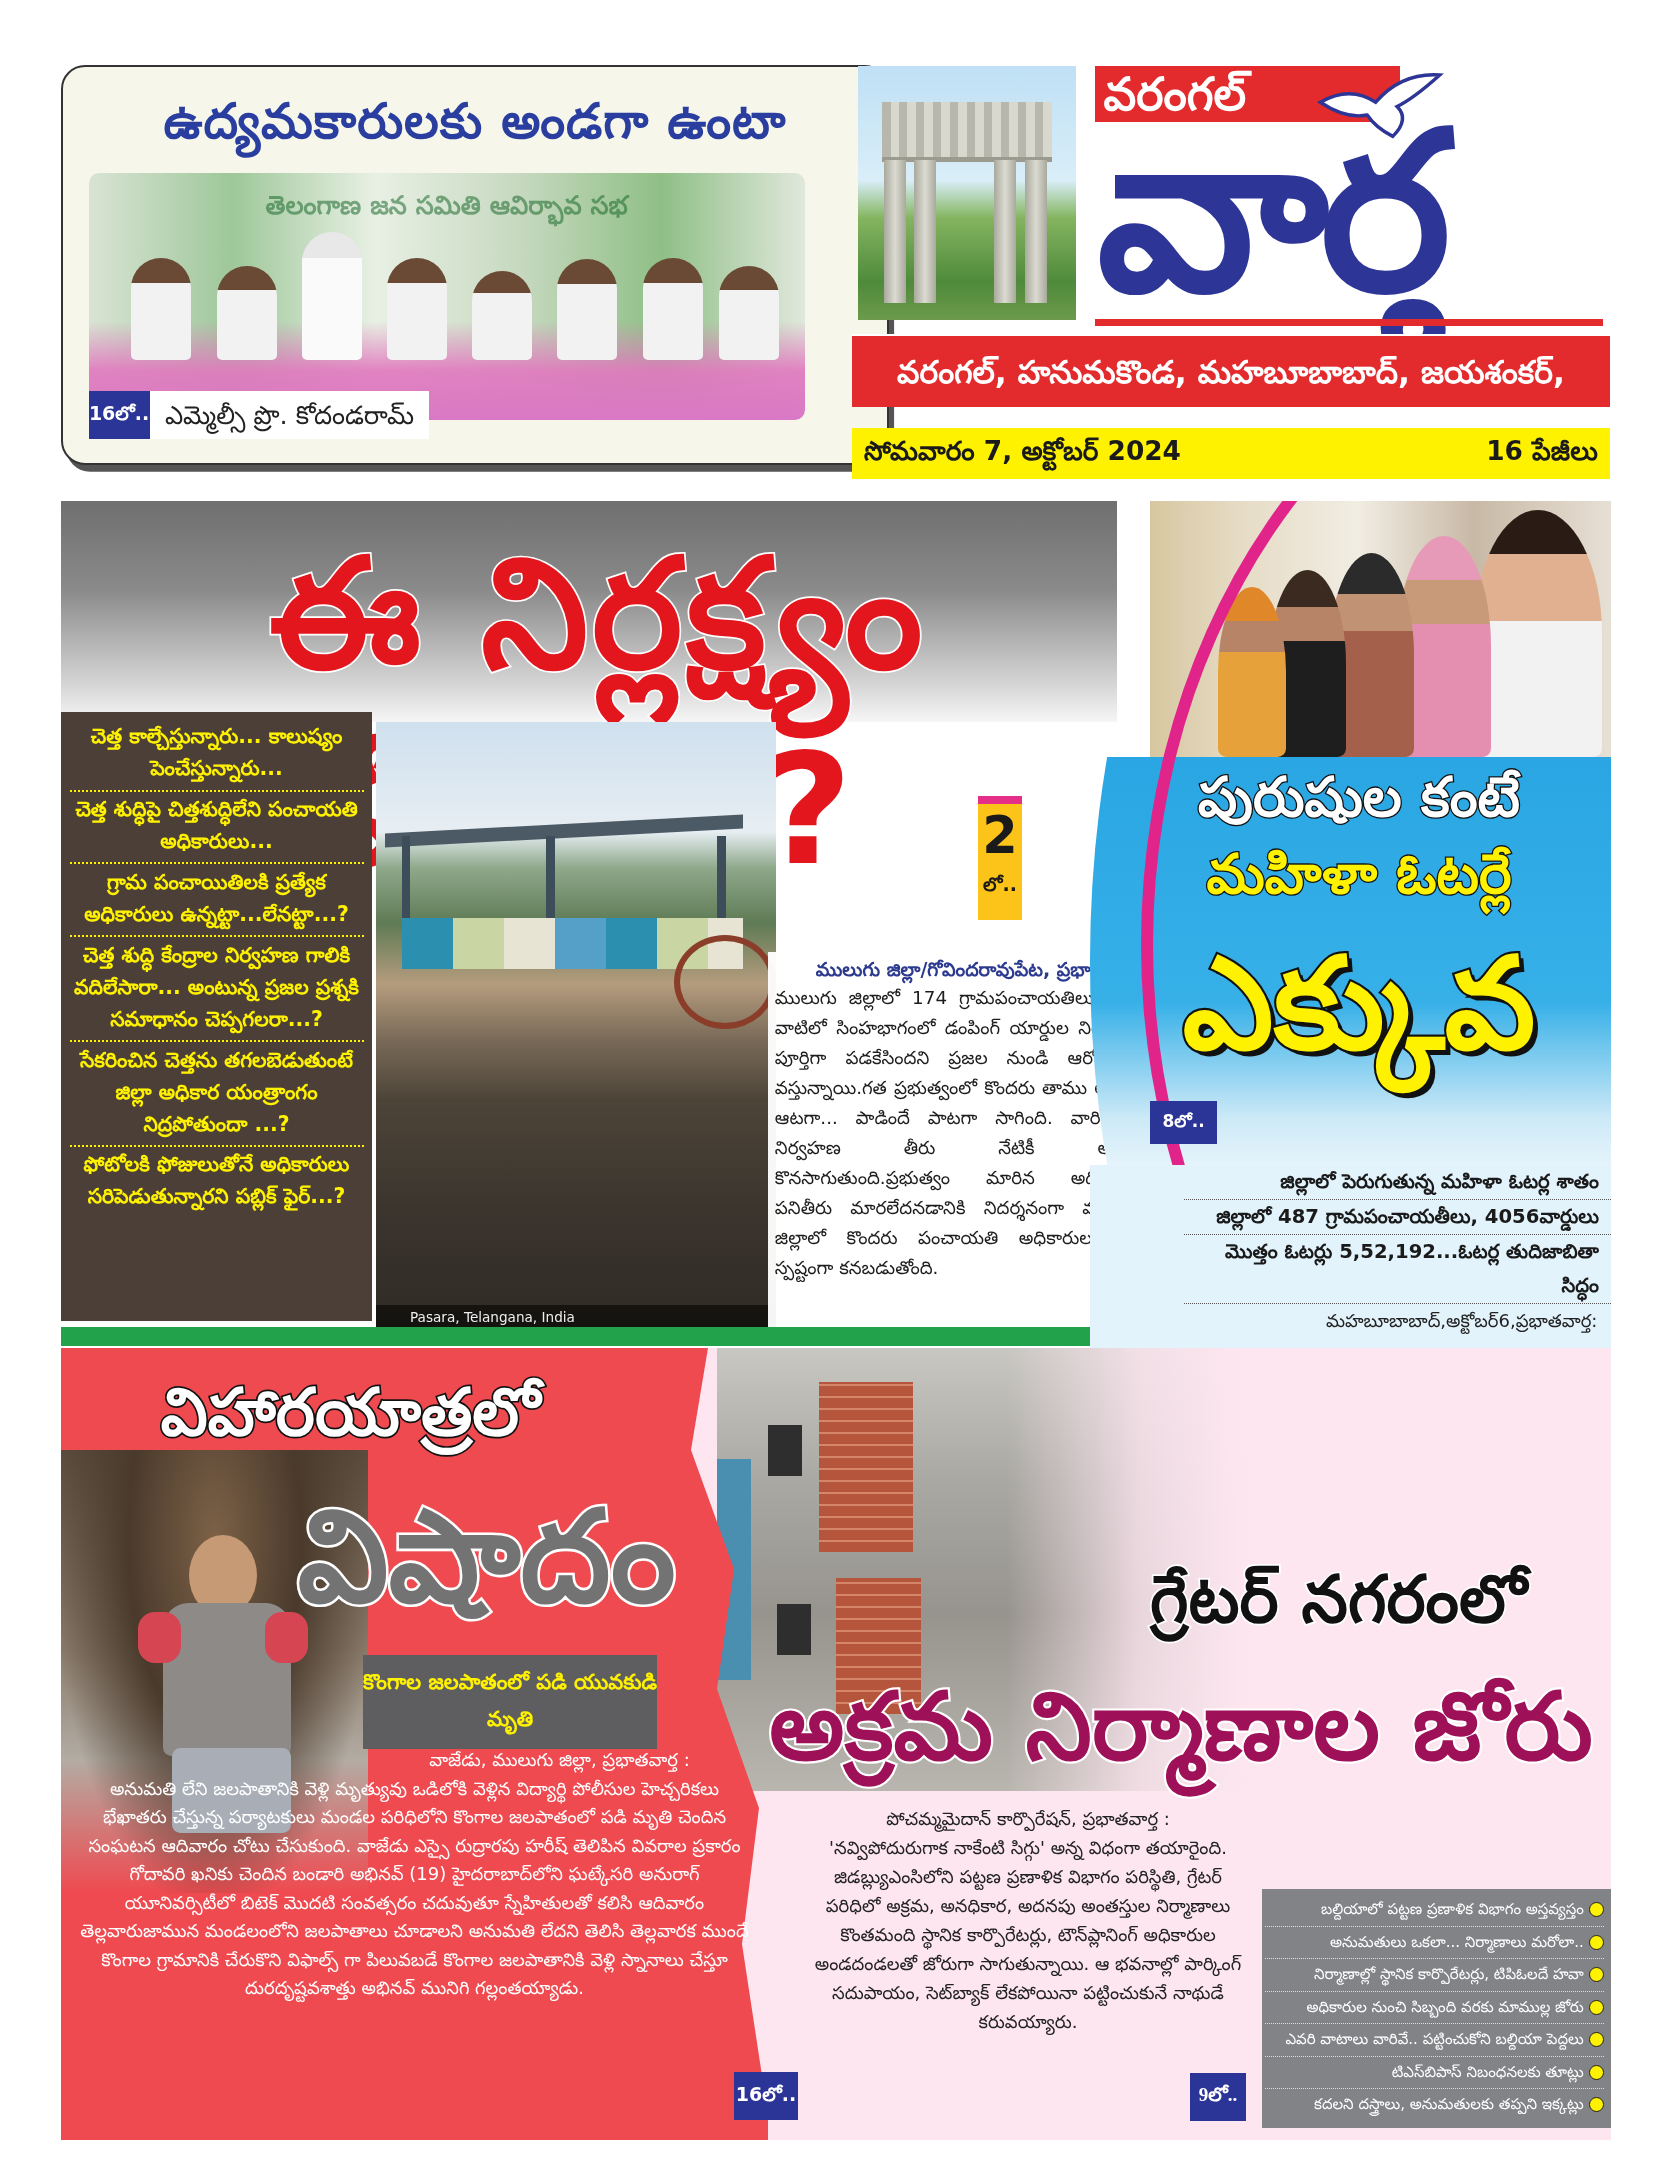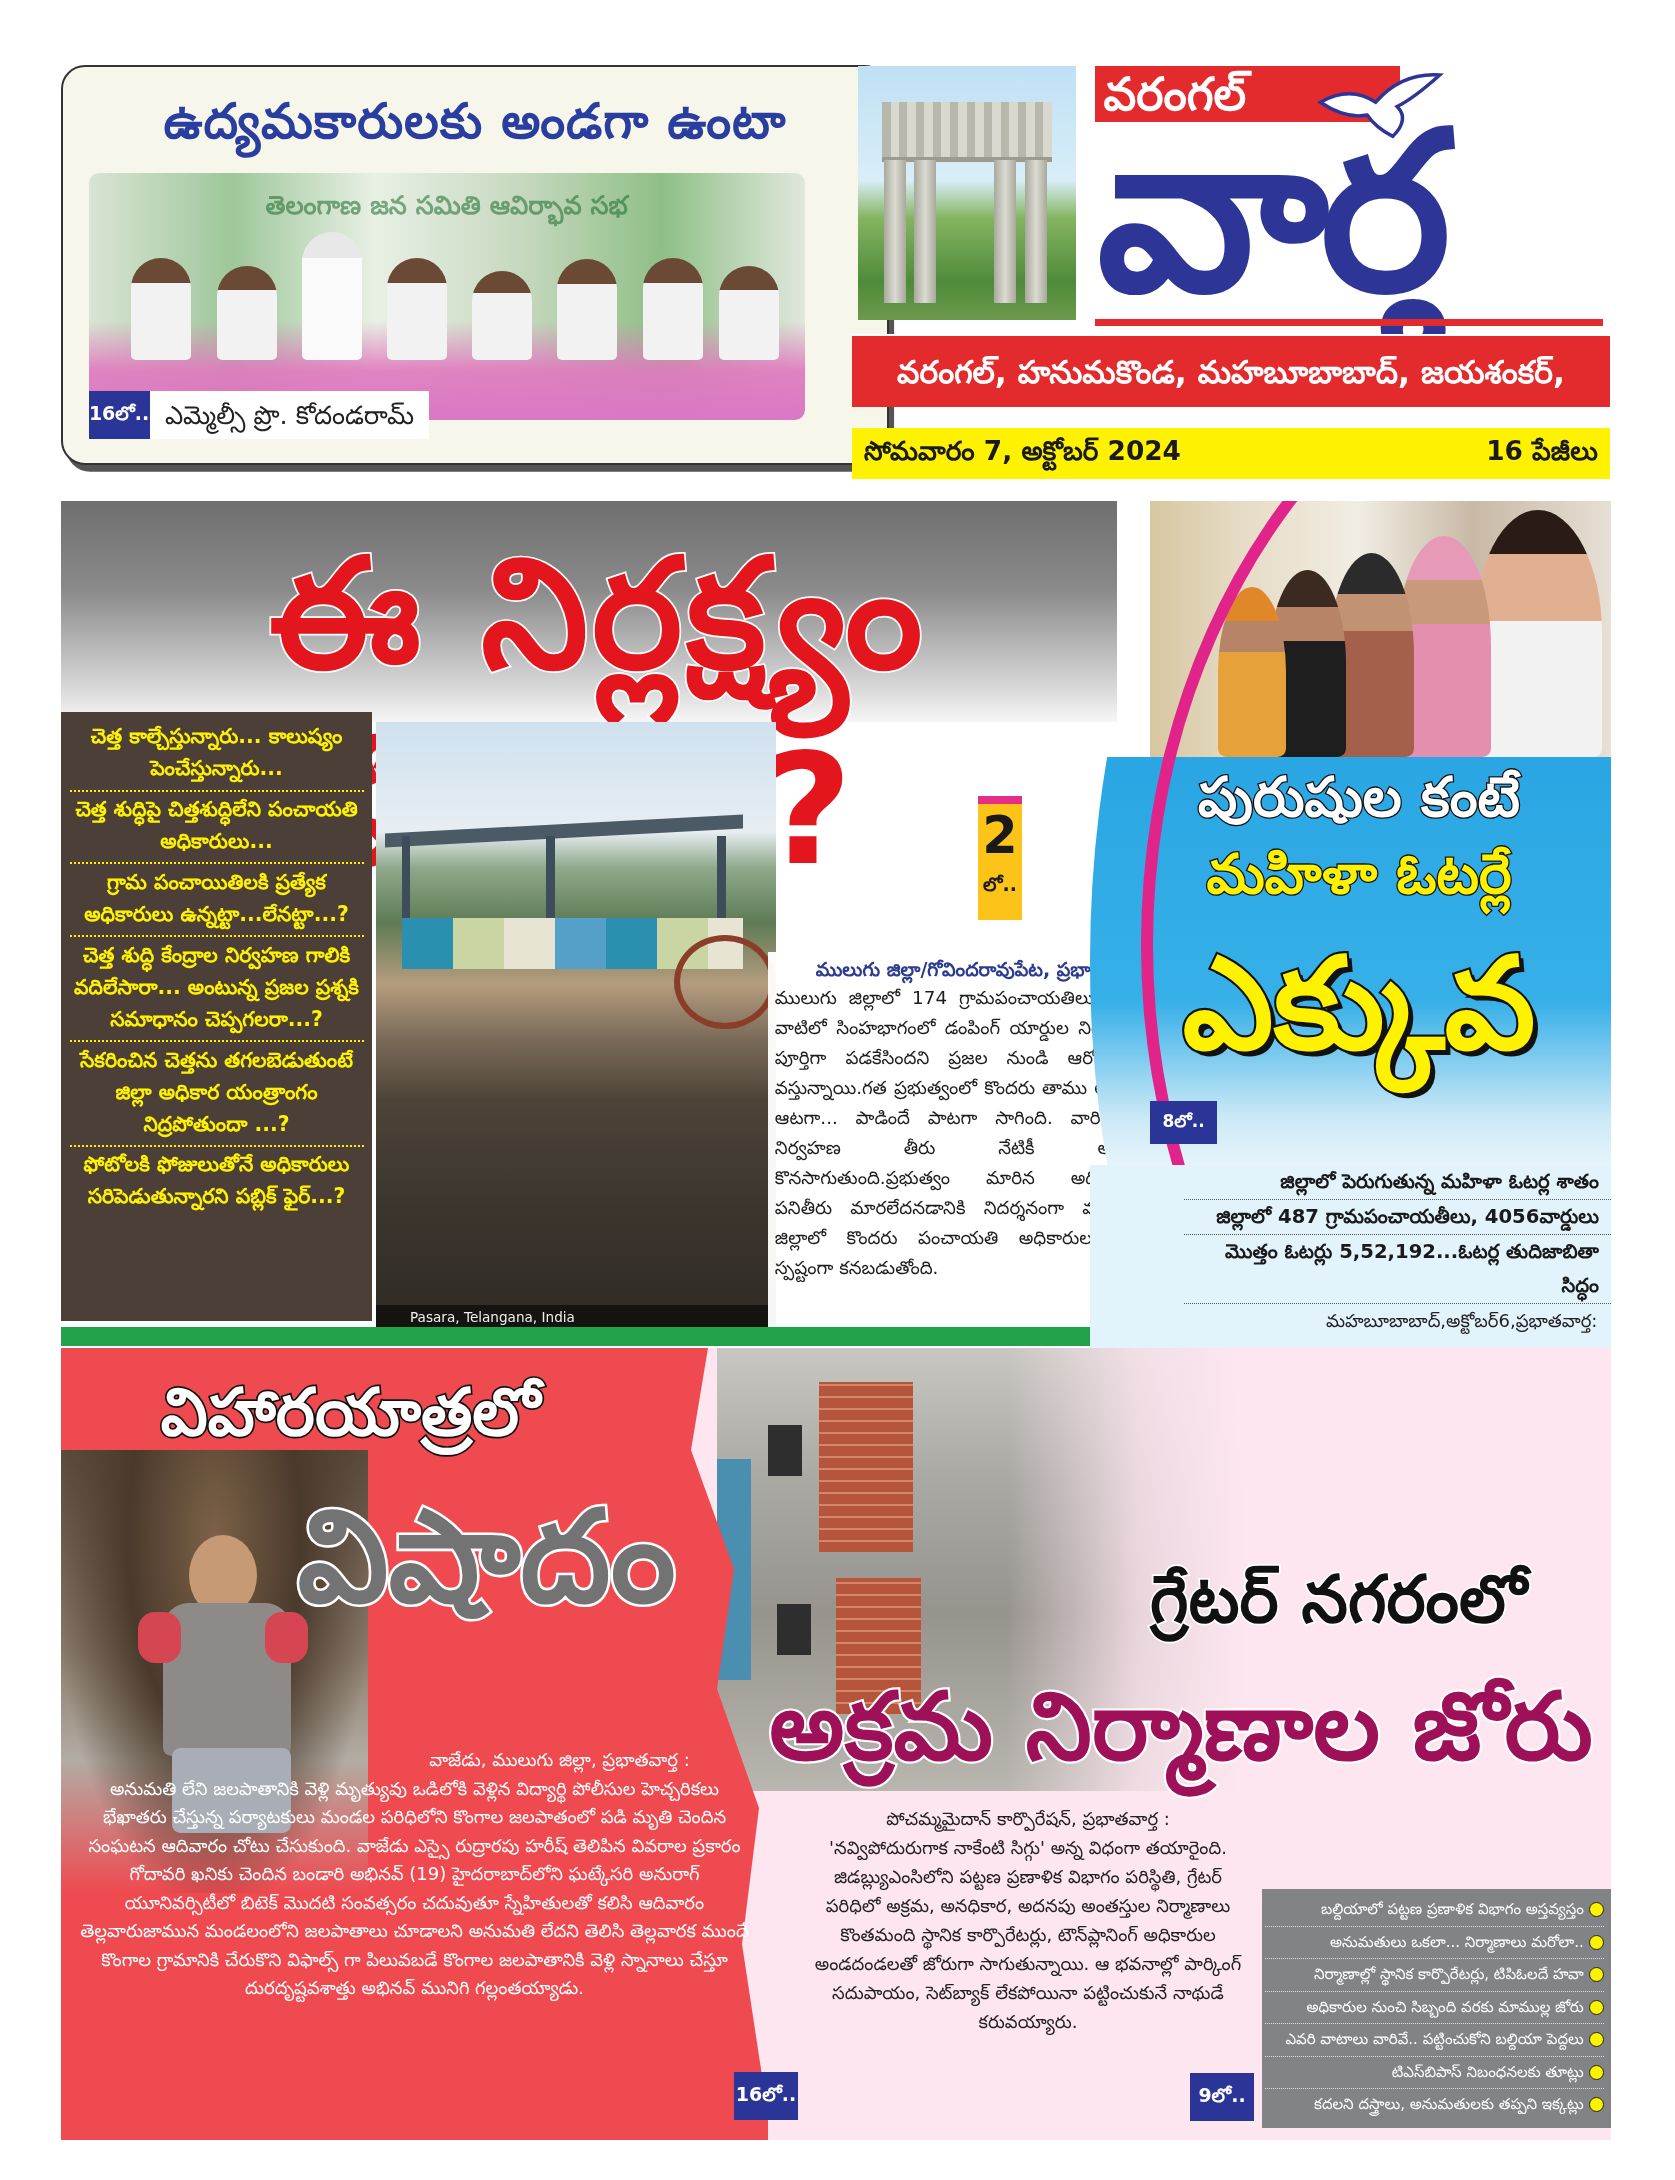--- a/index.html
+++ b/index.html
@@ -200,21 +200,21 @@
   .window { position: absolute; background: #2e2e2e; }
   .balcony { position: absolute; background: #4a8fb0; }
 
   .greater-kicker { position: absolute; left: 1005px; top: 213px; width: 545px; text-align: center;
     font-weight: bold; font-size: 66px; color: #111; -webkit-text-stroke: 3.4px #fff; paint-order: stroke fill; }
   .illegal-headline { position: absolute; left: 690px; top: 315px; width: 860px; text-align: center;
     font-weight: bold; font-size: 94px; color: #9e1057; -webkit-text-stroke: 4.3px #fff; paint-order: stroke fill; line-height: 128px; }
   .illegal-body {
     position: absolute; left: 750px; top: 456px; width: 434px; font-size: 18px; line-height: 29px; color: #222; text-align: center;
   }
-  .lower-pageref-9 { position: absolute; left: 1129px; top: 725px; width: 64px; height: 48px; font-size: 19px; }
+  .lower-pageref-9 { position: absolute; left: 1129px; top: 725px; width: 56px; height: 48px; font-size: 19px; font-family: Liberation Serif, serif; }
 
   .bullet-box {
     position: absolute; left: 1201px; top: 541px; width: 349px; height: 239px; background: #828387;
     padding: 5.1px 6.8px 5.1px 3.4px;
   }
   .bullet {
     display: flex; justify-content: flex-end; align-items: center; gap: 5.1px;
     color: #fff; font-size: 15px; line-height: 31.5px; border-bottom: 1.7px dotted #ddd;
   }
   .bullet:last-child { border-bottom: none; }
@@ -338,20 +338,21 @@
   <div class="red-panel"></div>
   <div class="boy-photo">
     <div class="boy-head"></div>
     <div class="boy-body"></div>
     <div class="boy-sleeve" style="left:77px"></div>
     <div class="boy-sleeve" style="left:204px"></div>
     <div class="boy-shorts"></div>
   </div>
   <div class="vihara-kicker">విహారయాత్రలో</div>
   <div class="vishadam">విషాదం</div>
+  <div class="vishadam-sub">కొంగాల జలపాతంలో పడి యువకుడి మృతి</div>
   <div class="vihara-body">
     <div style="padding-left:290px">వాజేడు, ములుగు జిల్లా, ప్రభాతవార్త :</div>
     <div>అనుమతి లేని జలపాతానికి వెళ్లి మృత్యువు ఒడిలోకి వెళ్లిన విద్యార్థి పోలీసుల హెచ్చరికలు భేఖాతరు చేస్తున్న పర్యాటకులు మండల పరిధిలోని కొంగాల జలపాతంలో పడి మృతి చెందిన సంఘటన ఆదివారం చోటు చేసుకుంది. వాజేడు ఎస్సై రుద్రారపు హరీష్ తెలిపిన వివరాల ప్రకారం గోదావరి ఖనికు చెందిన బండారి అభినవ్ (19) హైదరాబాద్‌లోని ఘట్కేసరి అనురాగ్ యూనివర్సిటీలో బిటెక్ మొదటి సంవత్సరం చదువుతూ స్నేహితులతో కలిసి ఆదివారం తెల్లవారుజామున మండలంలోని జలపాతాలు చూడాలని అనుమతి లేదని తెలిసి తెల్లవారక ముందే కొంగాల గ్రామానికి చేరుకొని విఫాల్స్ గా పిలువబడే కొంగాల జలపాతానికి వెళ్లి స్నానాలు చేస్తూ దురదృష్టవశాత్తు అభినవ్ మునిగి గల్లంతయ్యాడు.</div>
   </div>
   <div class="page-ref lower-pageref-16">16లో..</div>
 
   <div class="greater-kicker">గ్రేటర్ నగరంలో</div>
   <div class="illegal-headline">అక్రమ నిర్మాణాల జోరు</div>
   <div class="illegal-body">
     <div>పోచమ్మమైదాన్ కార్పొరేషన్, ప్రభాతవార్త :</div>

